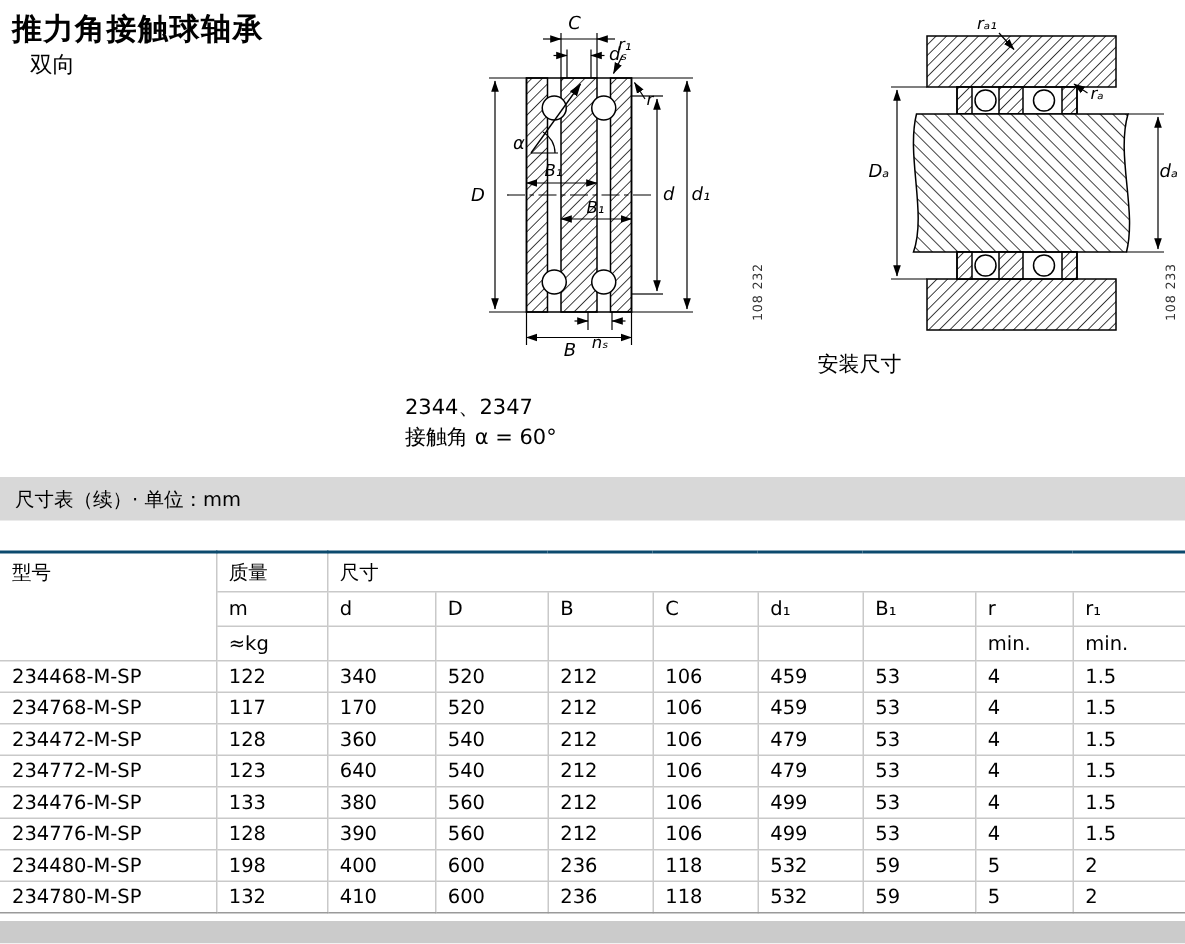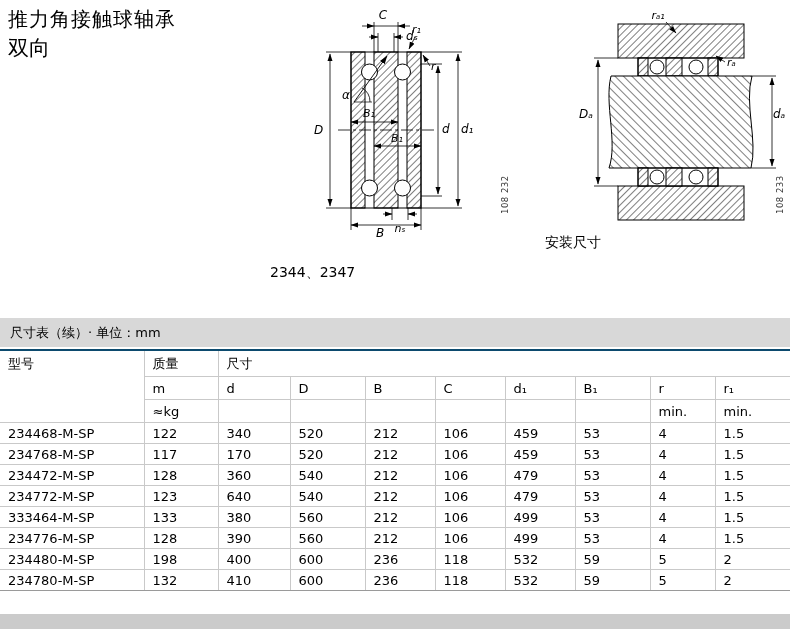--- a/index.html
+++ b/index.html
@@ -1,37 +1,37 @@
 <!DOCTYPE html>
 <html><head>
 <meta charset="utf-8">
 <style>
   * { margin:0; padding:0; box-sizing:border-box; }
   html,body { width:790px; height:629px; }
   body {
     position:relative; background:#fff; color:#000; overflow:hidden;
     font-family:"DejaVu Sans","Liberation Sans",sans-serif;
   }
-  .page-title { position:absolute; left:8px; top:6px; font-size:20px; font-weight:normal; letter-spacing:1px; }
-  .page-subtitle { position:absolute; left:8px; top:34px; font-size:21px; }
+  .page-title { position:absolute; left:8px; top:6px; font-size:20px; font-weight:bold; letter-spacing:1px; }
+  .page-subtitle { position:absolute; left:20px; top:34px; font-size:15px; }
 
   .fig1 { position:absolute; left:266px; top:6px; }
   .fig2 { position:absolute; left:578px; top:6px; }
   .fig1-caption { position:absolute; left:270px; top:234px; font-size:14px; line-height:20px;margin-top:28px; }
   .fig2-caption { position:absolute; left:545px; top:234px; font-size:14px; }
 
   svg line, svg path.ln { stroke:#000; }
   svg text { font-family:"DejaVu Sans",sans-serif; font-size:12px; font-style:italic; fill:#000; }
   svg text.ref { font-size:8.5px; font-style:normal; fill:#333; letter-spacing:.5px; }
   svg text.sm { font-size:11px; }
 
   .table-wrap { position:absolute; left:0; top:318px; width:790px; }
   .table-title {
     background:#d8d8d8; font-size:13px; padding:6px 10px 5px 10px;
-    margin-bottom:2px;
+    margin-bottom:20px;
   }
   table { border-collapse:collapse; width:790px; table-layout:fixed; font-size:13px; border-top:2px solid #0c4a6e; }
   th, td {
     text-align:left; font-weight:normal; vertical-align:top;
     padding:4px 8px 3px 8px;
     border-right:1px solid #c9c9c9; border-bottom:1px solid #c9c9c9;
     white-space:nowrap; overflow:hidden;
   }
   th:last-child, td:last-child { border-right:none; }
   tbody td { padding:3px 8px 2px 8px; }
@@ -205,20 +205,21 @@
   <g stroke-width="0.8">
     <line x1="147" y1="56" x2="138" y2="50" marker-end="url(#arr)"></line>
   </g>
   <text x="149" y="60" class="sm">rₐ</text>
 
   <text class="ref" transform="rotate(-90 205 208)" x="205" y="208">108 233</text>
 </svg>
 
 <div class="fig1-caption">
   <div>2344、2347</div>
+  <div>接触角 α = 60°</div>
 </div>
 <div class="fig2-caption">安装尺寸</div>
 
 <div class="table-wrap">
   <div class="table-title">尺寸表（续）· 单位：mm</div>
   <table>
     <colgroup>
       <col style="width:144px">
         <col style="width:74px">
         <col style="width:72px">
@@ -302,21 +303,21 @@
           <td class="strong">640</td>
           <td>540</td>
           <td>212</td>
           <td>106</td>
           <td>479</td>
           <td>53</td>
           <td>4</td>
           <td>1.5</td>
         </tr>
         <tr>
-          <td class="strong">333464-M-SP</td>
+          <td class="strong">234476-M-SP</td>
           <td>133</td>
           <td class="strong">380</td>
           <td>560</td>
           <td>212</td>
           <td>106</td>
           <td>499</td>
           <td>53</td>
           <td>4</td>
           <td>1.5</td>
         </tr>

